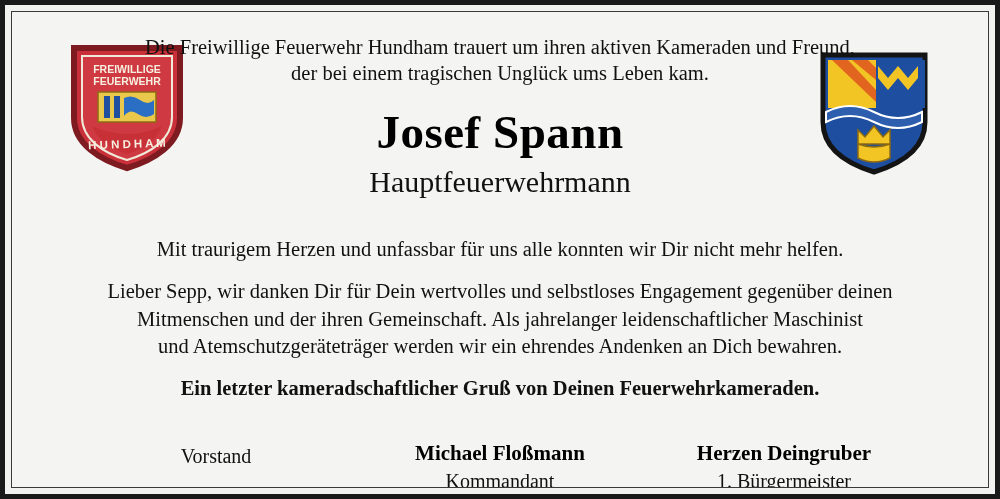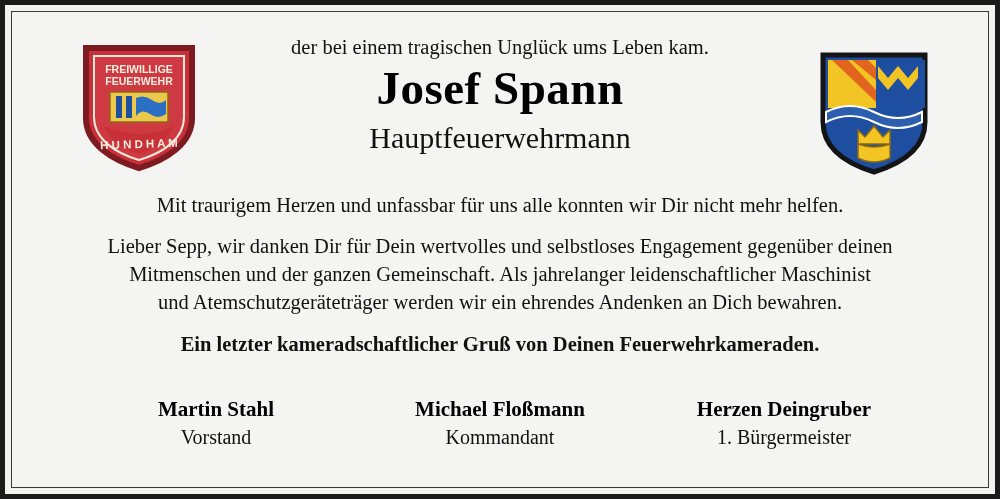--- a/index.html
+++ b/index.html
@@ -44,35 +44,35 @@
     margin: 0 auto;
     max-width: 830px;
   }
   .lead div { white-space: nowrap; }
 
   .name {
     font-size: 47px;
     font-weight: bold;
     letter-spacing: 0.5px;
     color: #000000;
-    margin-top: 4px;
+    margin-top: 22px;
     line-height: 1.05;
   }
   .rank {
     font-size: 30px;
     color: #111111;
     margin-top: 7px;
   }
 
   
   .emblem {
     position: absolute;
     top: 0;
   }
-  .emblem-left { left: 68px; top: 28px; }
+  .emblem-left { left: 56px; top: 28px; }
   .emblem-right { right: 58px; top: 38px; }
 
   
   .body-text {
     text-align: center;
     margin-top: 37px;
     padding: 0 40px;
     color: #111111;
   }
   .para {
@@ -134,43 +134,43 @@
         <path d="M58 10 h49 v48 h-49 z" fill="#1e4ea0"></path>
         <path d="M60 16 l10 12 l10 -12 l10 12 l10 -12 v12 l-10 12 l-10 -12 l-10 12 l-10 -12 z" fill="#f2c524"></path>
         <path d="M8 62 q24 -12 48 0 q24 12 48 0 v10 q-24 12 -48 0 q-24 -12 -48 0 z" fill="#2e5fae" stroke="#ffffff" stroke-width="2"></path>
         <path d="M40 108 q16 8 32 0 v-14 q-16 6 -32 0 z" fill="#f2c524" stroke="#8c6a12" stroke-width="1.5"></path>
         <path d="M40 94 v-14 l7 7 l9 -11 l9 11 l7 -7 v14 z" fill="#f2c524" stroke="#8c6a12" stroke-width="1.5"></path>
       </svg>
     </div>
 
     <div class="header">
       <div class="lead">
+        <div>Die Freiwillige Feuerwehr Hundham trauert um ihren aktiven Kameraden und Freund,</div>
         <div>der bei einem tragischen Unglück ums Leben kam.</div>
       </div>
       <div class="name">Josef Spann</div>
       <div class="rank">Hauptfeuerwehrmann</div>
     </div>
 
     <div class="body-text">
       <div class="para">
         <div>Mit traurigem Herzen und unfassbar für uns alle konnten wir Dir nicht mehr helfen.</div>
       </div>
       <div class="para">
         <div>Lieber Sepp, wir danken Dir für Dein wertvolles und selbstloses Engagement gegenüber deinen</div>
-        <div>Mitmenschen und der ganzen Gemeinschaft. Als jahrelanger leidenschaftlicher Maschinist</div>
+        <div>Mitmenschen und der ihren Gemeinschaft. Als jahrelanger leidenschaftlicher Maschinist</div>
         <div>und Atemschutzgeräteträger werden wir ein ehrendes Andenken an Dich bewahren.</div>
       </div>
       <div class="para tight">
         <div>Ein letzter kameradschaftlicher Gruß von Deinen Feuerwehrkameraden.</div>
       </div>
     </div>
 
     <div class="signatures">
       <div class="sig">
-        <div class="sig-name">Martin Stahl</div>
         <div class="sig-role">Vorstand</div>
       </div>
       <div class="sig">
         <div class="sig-name">Michael Floßmann</div>
         <div class="sig-role">Kommandant</div>
       </div>
       <div class="sig">
         <div class="sig-name">Herzen Deingruber</div>
         <div class="sig-role">1. Bürgermeister</div>
       </div>

